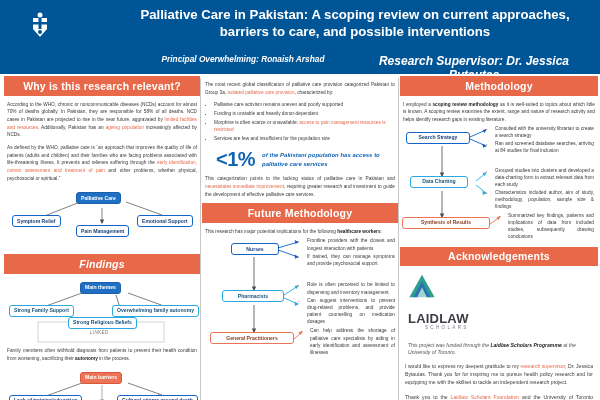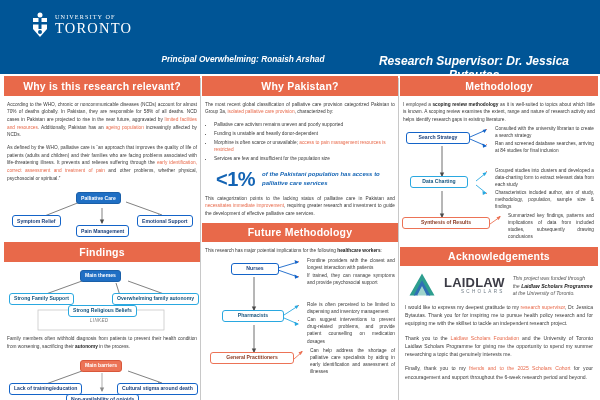--- a/index.html
+++ b/index.html
@@ -163,20 +163,21 @@
     text-align: justify;
   }
   .flow-bul ul { margin: 0; padding-left: 7px; }
   .flow-bul li { margin-bottom: 1px; }
   .flow-bul li::marker { color: #e8694a; }
 
   
   .laidlaw-row {
     display: flex; align-items: flex-start; gap: 8px;
     padding: 6px 5px 5px 8px;
+    flex-direction: column;
   }
   .laidlaw-mark { width: 28px; height: 25px; flex: 0 0 28px; }
   .laidlaw-word { line-height: 1; margin-top: 4px; }
   .ld-l1 {
     font-size: 13px; font-weight: bold; color: #3c3c46;
     letter-spacing: .2px; display: block;
   }
   .ld-l2 {
     font-size: 4.6px; color: #6f7b86; letter-spacing: 2.3px;
     display: block; text-align: right; margin-top: 1px;
@@ -199,25 +200,22 @@
   <div class="header">
     <div class="logo-wrap">
       <svg class="uoft-crest" viewBox="0 0 40 52">
         <circle cx="20" cy="6" r="5" fill="#ffffff"></circle>
         <rect x="6" y="12" width="28" height="22" fill="#ffffff"></rect>
         <rect x="17" y="12" width="6" height="22" fill="#005596"></rect>
         <rect x="6" y="20" width="28" height="5" fill="#005596"></rect>
         <path d="M6 34 L34 34 L20 50 Z" fill="#ffffff"></path>
         <circle cx="20" cy="40" r="4" fill="#005596"></circle>
       </svg>
-      <span class="uoft-words">
-        <span class="uoft-l1">UNIVERSITY OF</span>
-        <span class="uoft-l2">TORONTO</span>
-      </span>
-    </div>
+    </div>
+    <div class="title">Palliative Care in Pakistan: A scoping review on current approaches, barriers to care, and possible interventions</div>
     <div class="pi">Principal Overwhelming: Ronaish Arshad</div>
     <div class="sup">Research Supervisor: Dr. Jessica Bytautas</div>
   </div>
 
   <div class="vline" id="vl1"></div>
   <div class="vline" id="vl2"></div>
 
   <div class="col" id="col1">
 
     <div class="sec-head">Why is this research relevant?</div>
@@ -235,21 +233,21 @@
         <polygon points="98,37 95.8,32.5 100.2,32.5" fill="#4a4a4a"></polygon>
         <line x1="122" y1="15" x2="158" y2="28" stroke="#4a4a4a" stroke-width="0.7"></line>
         <polygon points="159,29 154,27.5 155,31" fill="#4a4a4a"></polygon>
       </svg>
       <div class="node node-blue-fill" style="left:72px;top:5px;">Palliative Care</div>
       <div class="node node-blue-out" style="left:8px;top:28px;">Symptom Relief</div>
       <div class="node node-blue-out" style="left:72px;top:38px;">Pain Management</div>
       <div class="node node-blue-out" style="left:133px;top:28px;">Emotional Support</div>
     </div>
 
-    <div class="sec-head" style="margin-top:3px;">Findings</div>
+    <div class="sec-head" style="margin-top:15px;font-style:italic;">Findings</div>
 
     <div class="diagram" style="height:72px;">
       <svg width="196" height="72">
         <line x1="78" y1="19" x2="42" y2="32" stroke="#4a4a4a" stroke-width="0.7"></line>
         <polygon points="41,33 46,31 45,34.6" fill="#4a4a4a"></polygon>
         <line x1="124" y1="19" x2="160" y2="32" stroke="#4a4a4a" stroke-width="0.7"></line>
         <polygon points="161,33 156,31.2 157,34.8" fill="#4a4a4a"></polygon>
         <line x1="112" y1="21" x2="118" y2="40" stroke="#4a4a4a" stroke-width="0.7"></line>
         <polygon points="119,41 114.6,38.6 118.4,37.4" fill="#4a4a4a"></polygon>
         <rect x="34" y="48" width="126" height="20" fill="none" stroke="#c0c0c0" stroke-width="0.7"></rect>
@@ -276,21 +274,20 @@
       </svg>
       <div class="node node-orange-fill" style="left:76px;top:5px;">Main barriers</div>
       <div class="node node-blue-out" style="left:5px;top:28px;">Lack of training/education</div>
       <div class="node node-blue-out" style="left:62px;top:39px;">Non-availability of opioids</div>
       <div class="node node-blue-out" style="left:113px;top:28px;">Cultural stigma around death</div>
     </div>
   </div>
 
   <div class="col" id="col2">
 
-    <div class="sec-head">Why Pakistan?</div>
 
     <div class="body-txt" style="padding-top:5px;">
       <p><span>The most recent global classification of palliative care provision categorized Pakistan to Group 3a, </span><span class="hl-orange">isolated palliative care provision</span><span>, characterized by:</span></p>
     </div>
 
     <ul class="bullets">
       <li><span>Palliative care activism remains uneven and poorly supported</span></li>
       <li><span>Funding is unstable and heavily donor-dependent</span></li>
       <li><span>Morphine is often scarce or unavailable; </span><span class="hl-orange">access to pain management resources is restricted</span></li>
       <li><span>Services are few and insufficient for the population size</span></li>

